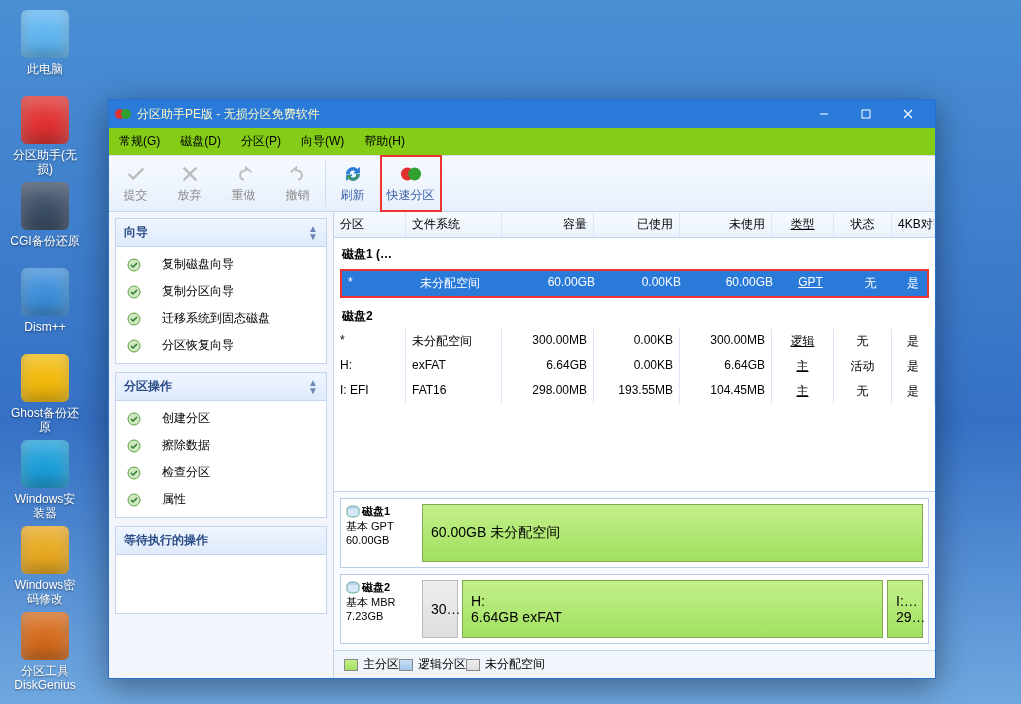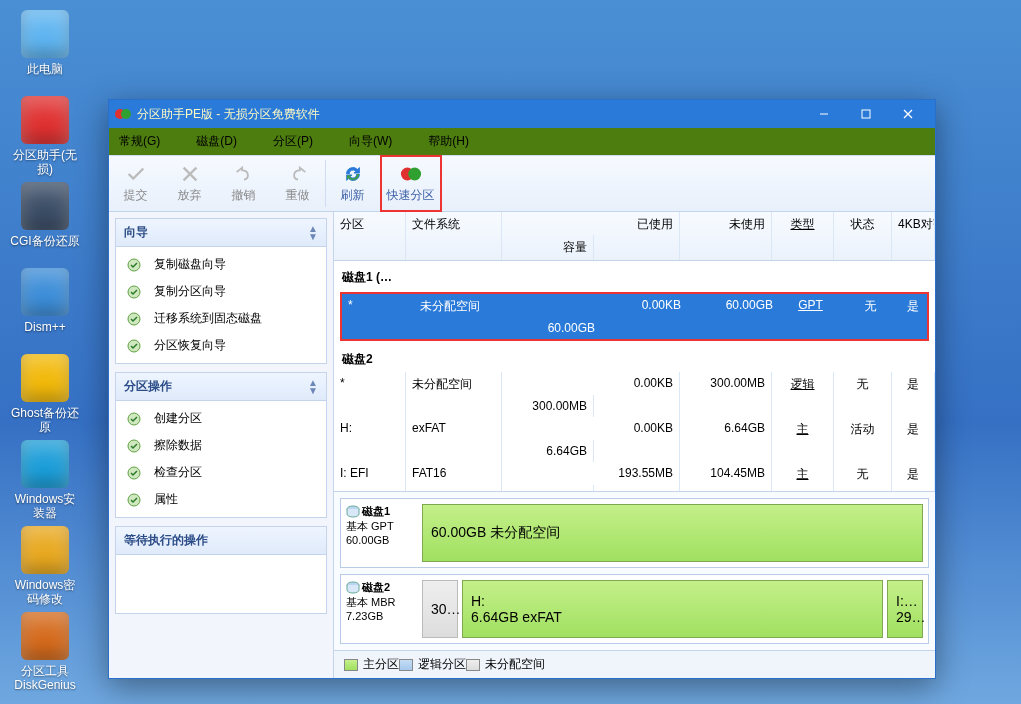--- a/index.html
+++ b/index.html
@@ -41,24 +41,24 @@
   color: #fef9c3;
   height: 28px;
   display: flex; align-items: center;
   padding: 0 6px;
 }
 .titlebar .app-ico { width:16px;height:16px;margin-right:6px;}
 .titlebar .title { flex:1; font-size: 12px; }
 .tbtn { width: 42px; height: 28px; display:flex;align-items:center;justify-content:center; color:#fff; }
 
 .menubar {
-  background: #4d7c0f;
+  background: #84cc16;
   border-bottom: 1px solid #d0ddf0;
   padding: 2px 6px;
-  display:flex; gap: 28px;
+  display:flex; gap: 12px;
 }
 .menubar span { padding: 3px 4px; cursor: default; }
 
 .toolbar {
   background: linear-gradient(#f6faff,#e8f0fb);
   border-bottom: 1px solid #c3d4ec;
   display:flex; align-items:stretch;
 }
 .tbitem {
   width: 54px; padding: 4px 0;
@@ -85,35 +85,35 @@
 .panel { border:1px solid #c3d4ec; background:#fff; }
 .panel-h {
   background: linear-gradient(#eef5ff,#dfeafa);
   padding:5px 8px;
   font-weight:bold; color:#2b4c87;
   border-bottom:1px solid #c3d4ec;
   display:flex;align-items:center;justify-content:space-between;
 }
 .panel-h .chev { font-size:10px;color:#6c87b5;display:flex;flex-direction:column;line-height:8px;}
 .panel ul { list-style:none; padding:4px 0;}
-.panel li { padding:5px 10px; display:flex;align-items:center;gap:12px; cursor:pointer;}
+.panel li { padding:5px 10px; display:flex;align-items:center;gap:20px; cursor:pointer;}
 .panel li .biconsvg{width:16px;height:16px;}
 
 .main { flex:1; display:flex;flex-direction:column; overflow:hidden;}
 .grid-header {
   display:flex; border-bottom:1px solid #c3d4ec;
   background:linear-gradient(#f7fbff,#ebf2fc);
 }
 .grid-header div, .row div.cell {
   padding:4px 6px; border-right:1px solid #dbe6f6;
   overflow:hidden;white-space:nowrap;
 }
 .col-part{width:72px;}
 .col-fs{width:96px;}
-.col-cap{width:92px;text-align:right;margin-top:23px;}
+.col-cap{width:92px;text-align:right;}
 .col-used{width:86px;text-align:right;}
 .col-free{width:92px;text-align:right;}
 .col-type{width:62px;text-align:center;text-decoration:underline;}
 .col-stat{width:58px;text-align:center;}
 .col-4k{flex:1;text-align:center;}
 
 .listbody{ flex:1; overflow:auto; padding-bottom:4px;}
 .section-title{ font-weight:bold; padding:8px 8px 4px; }
 .section-box{ border:2px solid #e33; margin:2px 6px; }
 .row{ display:flex; }
@@ -215,29 +215,29 @@
       </div>
       <div class="tbitem">
         <div class="tico"><svg viewBox="0 0 24 24" fill="none">
             <line x1="5" y1="5" x2="19" y2="19" stroke="#bbb" stroke-width="2.5"></line>
             <line x1="19" y1="5" x2="5" y2="19" stroke="#bbb" stroke-width="2.5"></line>
           </svg></div>
         <span>放弃</span>
       </div>
       <div class="tbitem">
         <div class="tico"><svg viewBox="0 0 24 24" fill="none">
+            <path d="M20 10 L14 5 L14 8 C6 8 6 18 12 18" stroke="#bbb" stroke-width="2" fill="none"></path>
+          </svg></div>
+        <span>重做</span>
+      </div>
+      <div class="tbitem">
+        <div class="tico"><svg viewBox="0 0 24 24" fill="none">
             <path d="M4 10 L10 5 L10 8 C18 8 18 18 12 18" stroke="#bbb" stroke-width="2" fill="none"></path>
           </svg></div>
         <span>撤销</span>
-      </div>
-      <div class="tbitem">
-        <div class="tico"><svg viewBox="0 0 24 24" fill="none">
-            <path d="M20 10 L14 5 L14 8 C6 8 6 18 12 18" stroke="#bbb" stroke-width="2" fill="none"></path>
-          </svg></div>
-        <span>重做</span>
       </div>
       <div class="tbdiv"></div>
       <div class="tbitem enabled">
         <div class="tico"><svg viewBox="0 0 24 24" fill="none">
             <path d="M5 12a7 7 0 0 1 12-5l2-2v6h-6l2-2a4 4 0 0 0-7 3" fill="#2a7bd9"></path>
             <path d="M19 12a7 7 0 0 1-12 5l-2 2v-6h6l-2 2a4 4 0 0 0 7-3" fill="#40a040"></path>
           </svg></div>
         <span>刷新</span>
       </div>
       <div class="quick-highlight">

